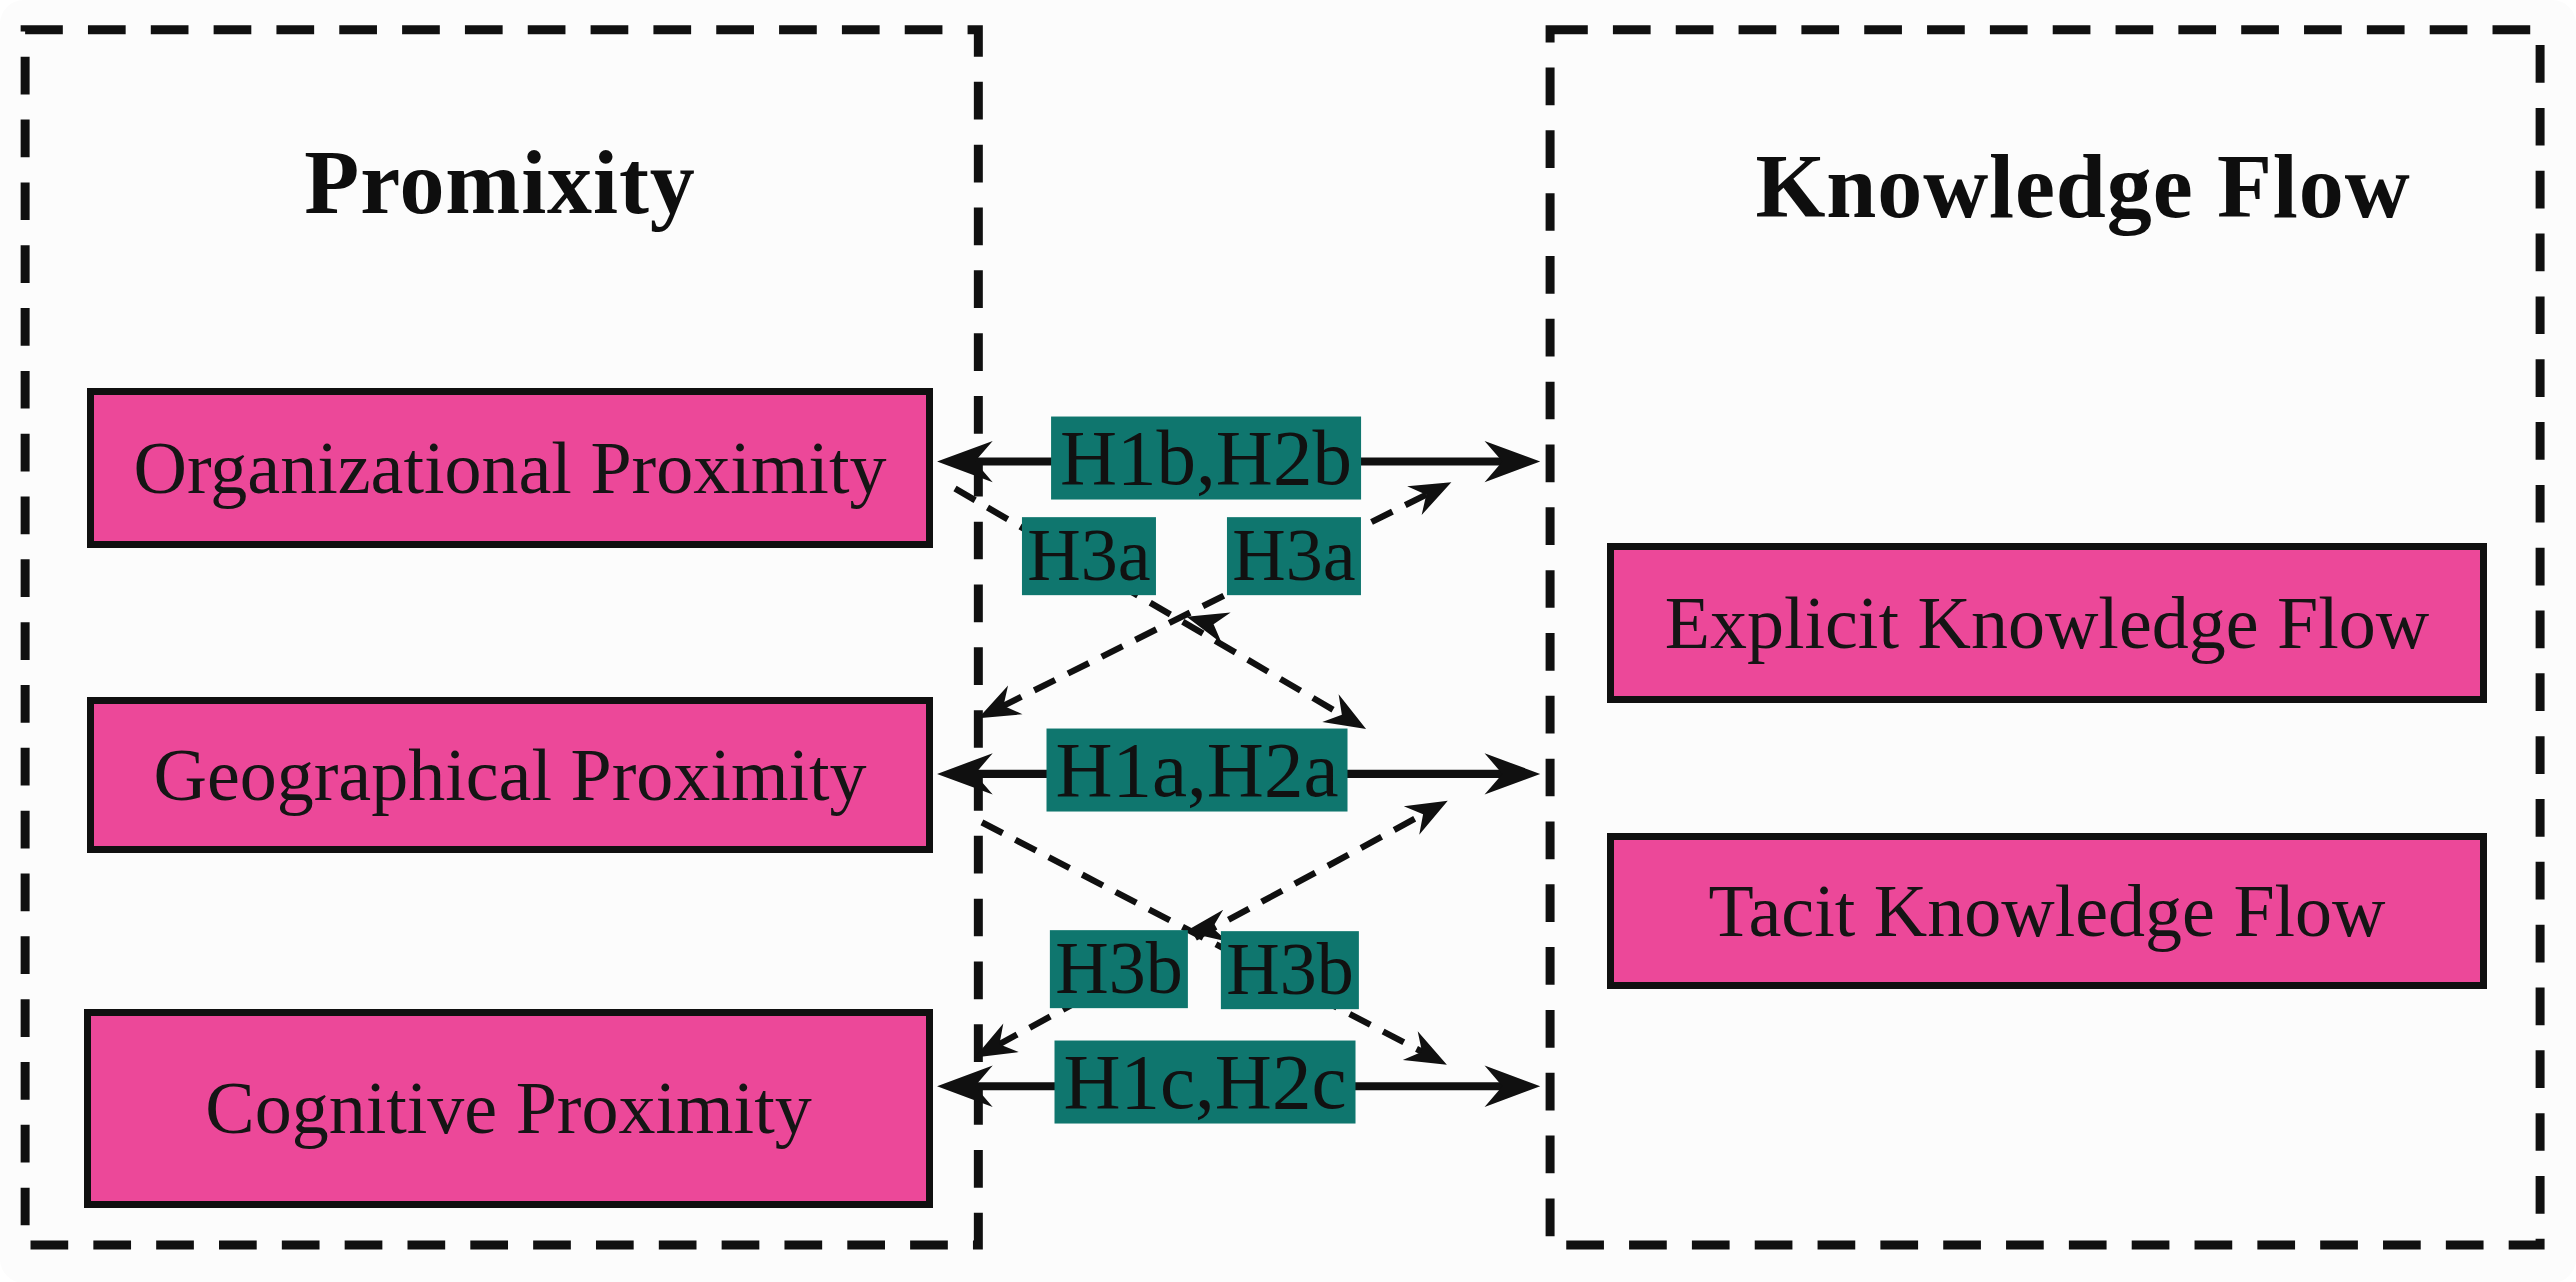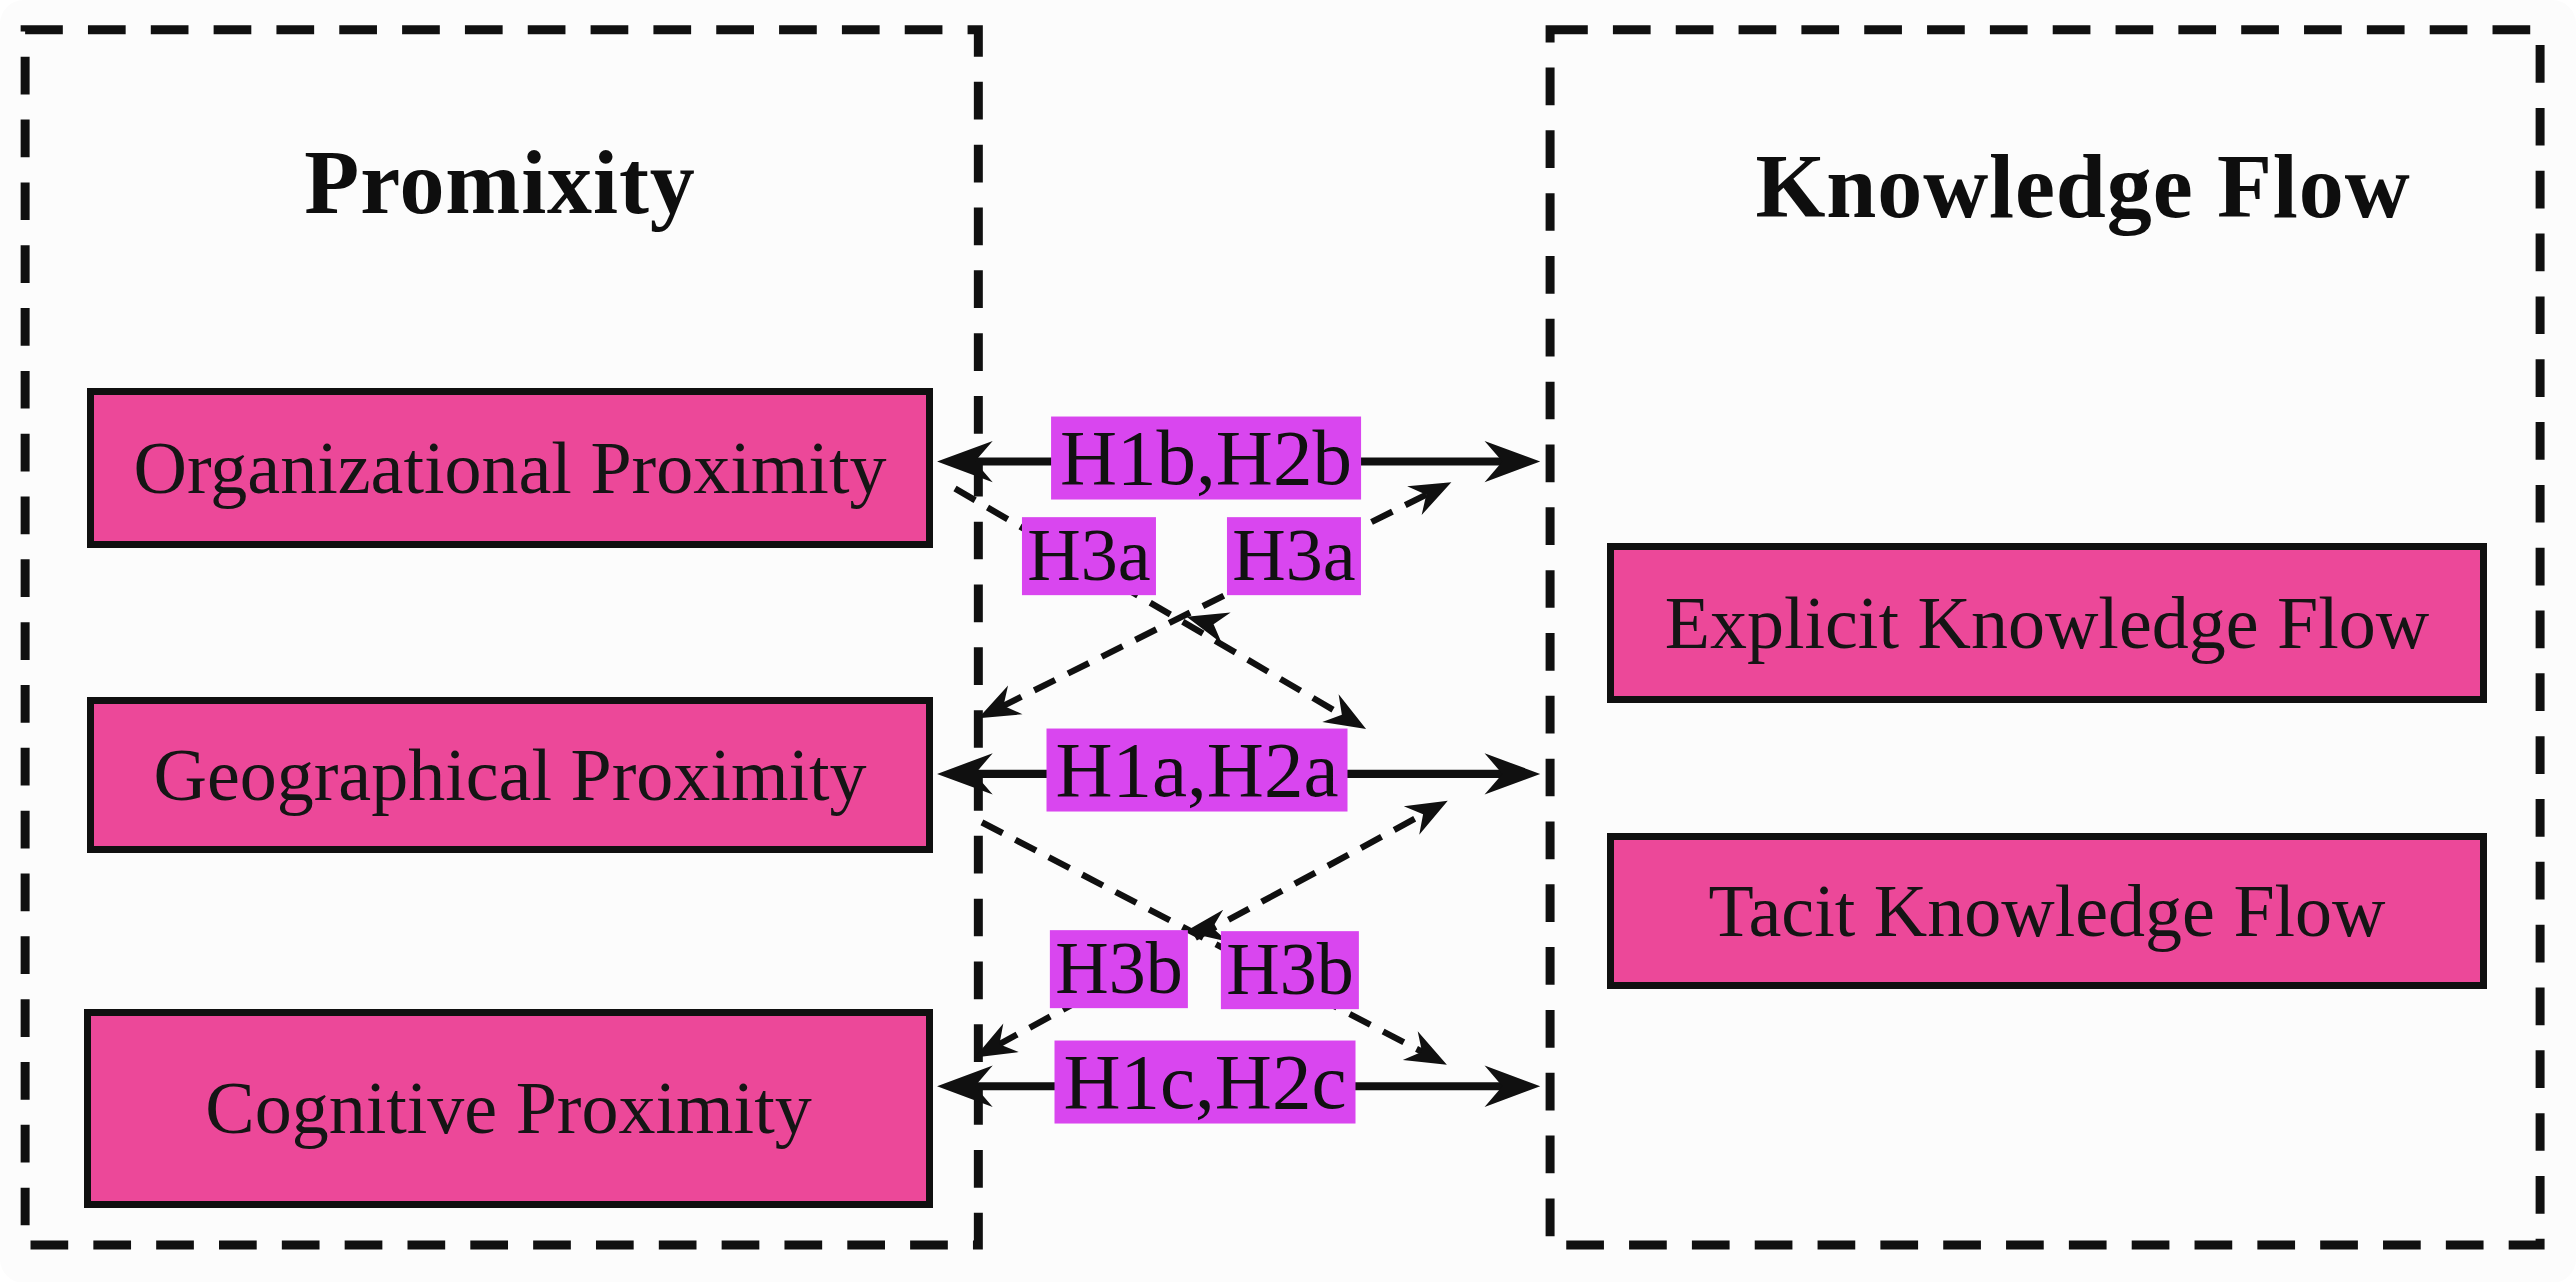--- a/index.html
+++ b/index.html
@@ -27,21 +27,21 @@
     display:flex;align-items:center;justify-content:center;
   }
   .node-label{
     font-size:74px;
     color:#151515;
     white-space:nowrap;
   }
   .hlabel{
     font-size:79px;
     color:#111111;
-    background:#d946ef;
+    background:#0f766e;
     padding:0 9px;
     line-height:1.05;
   }
   .hlabel.small{
     font-size:74px;
     padding:0 5.4px;
   }
 </style>
 </head>
 <body>

